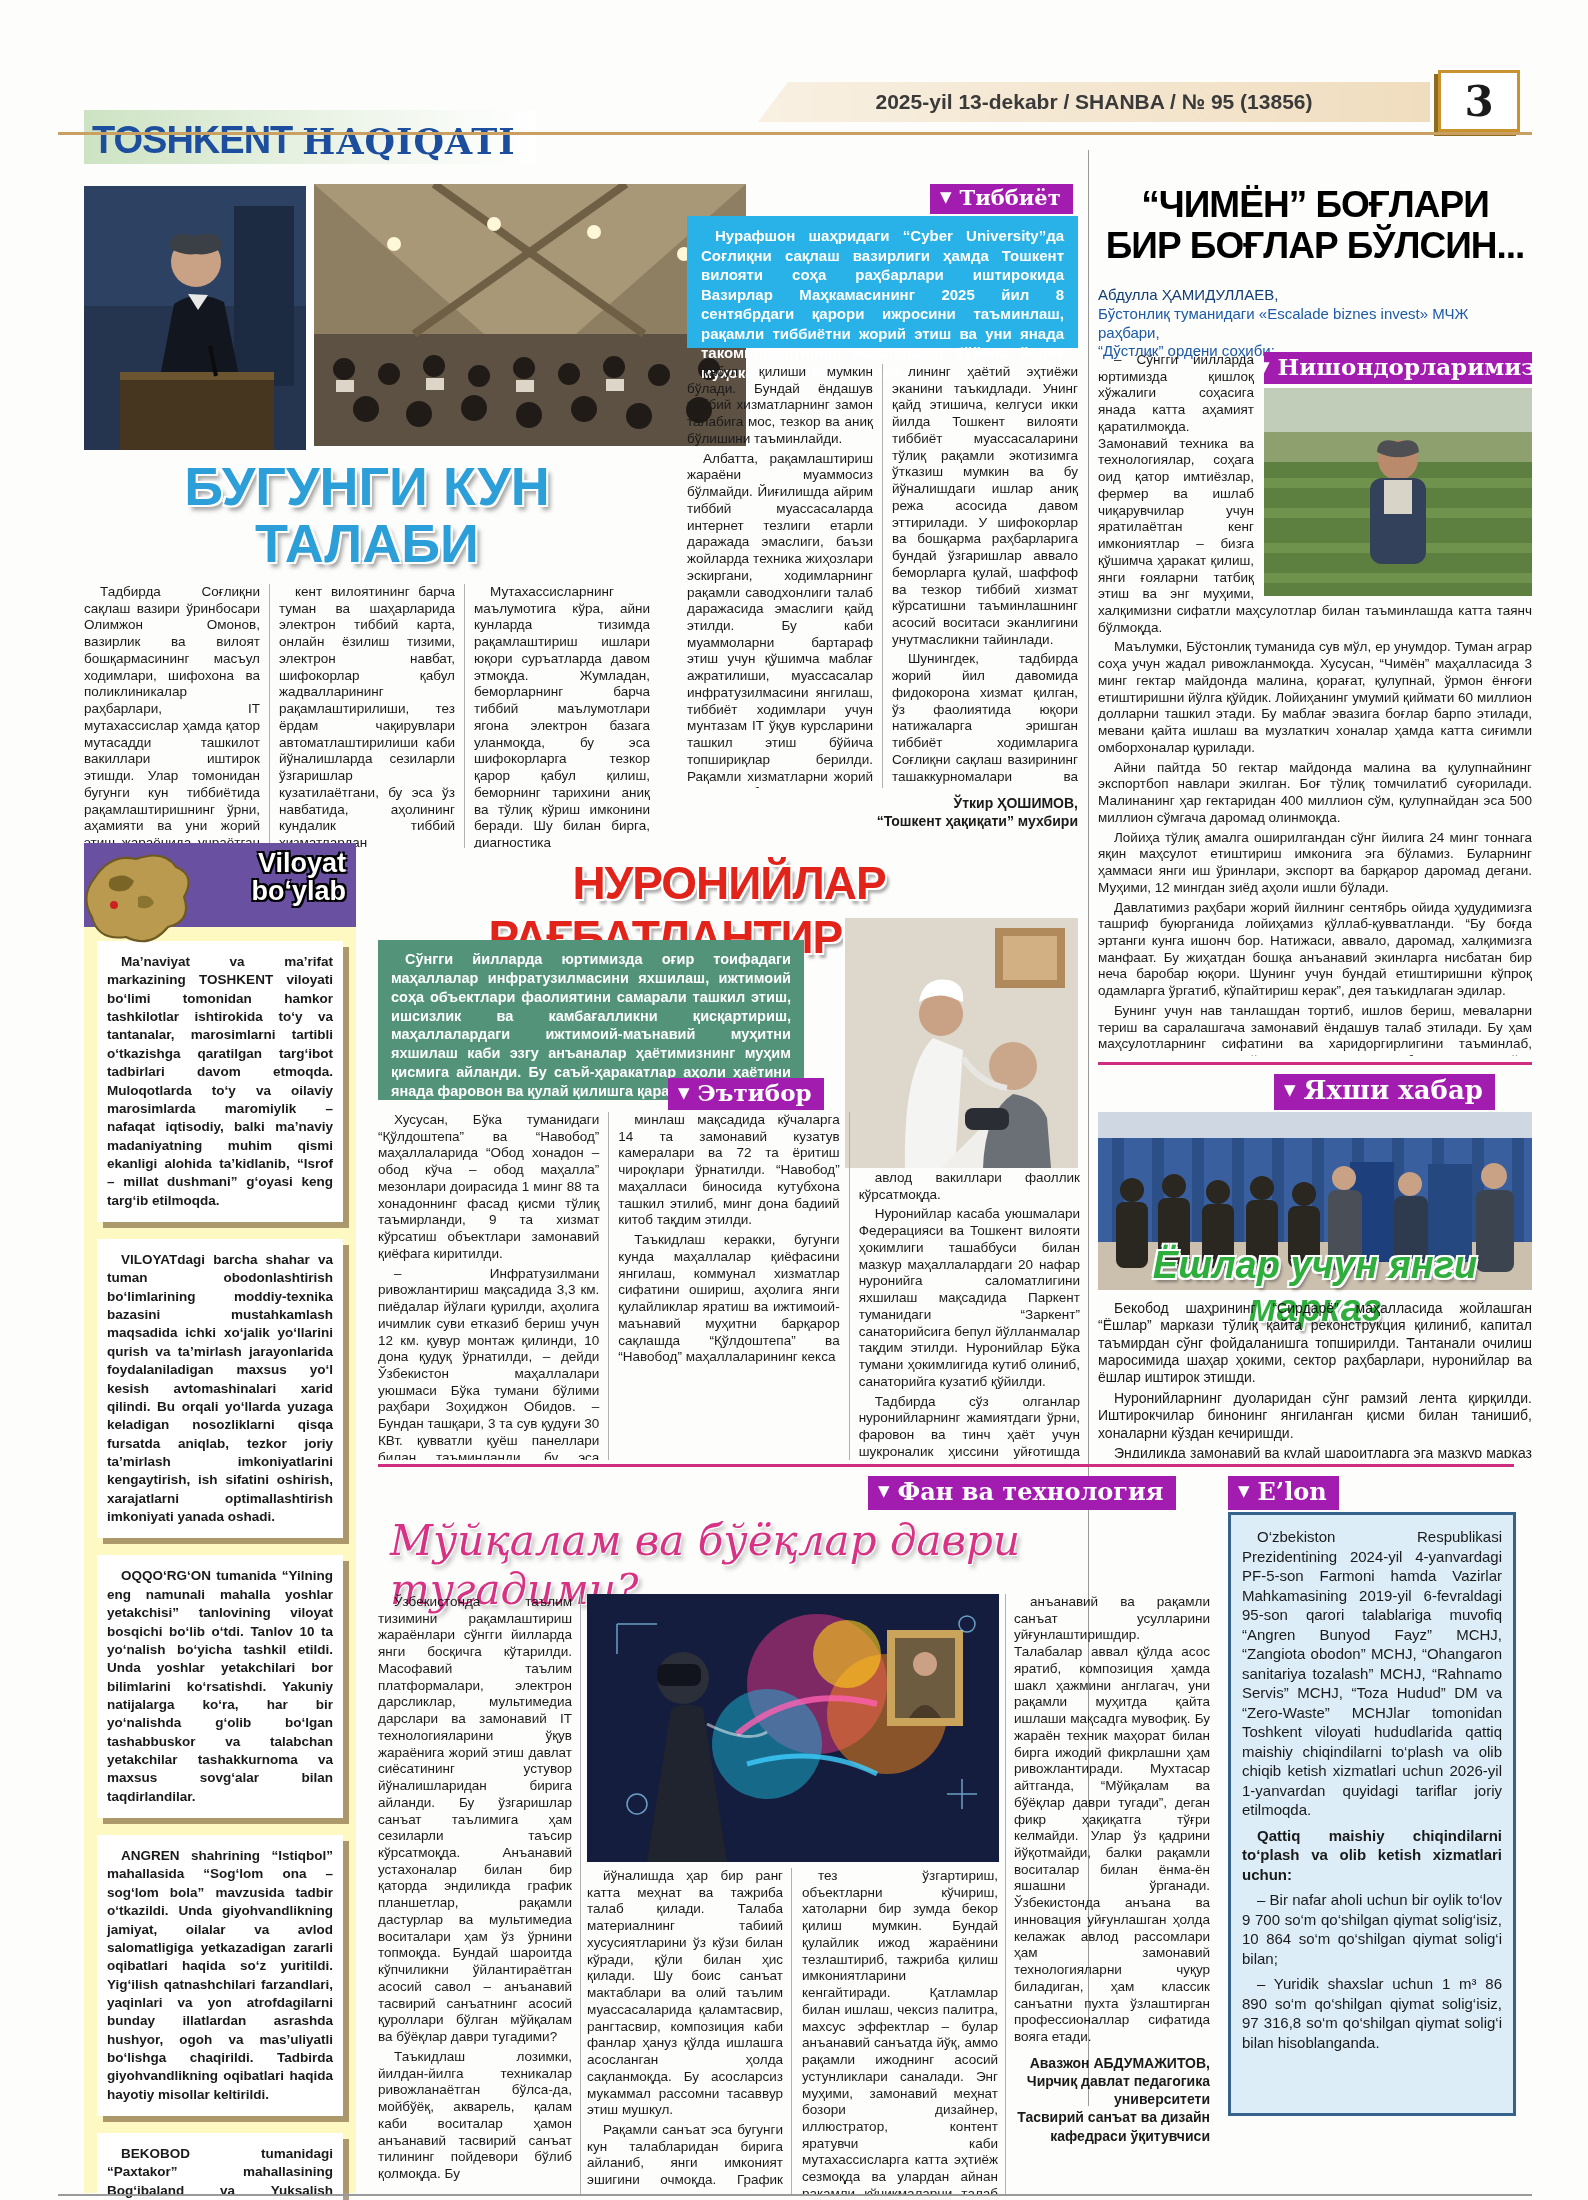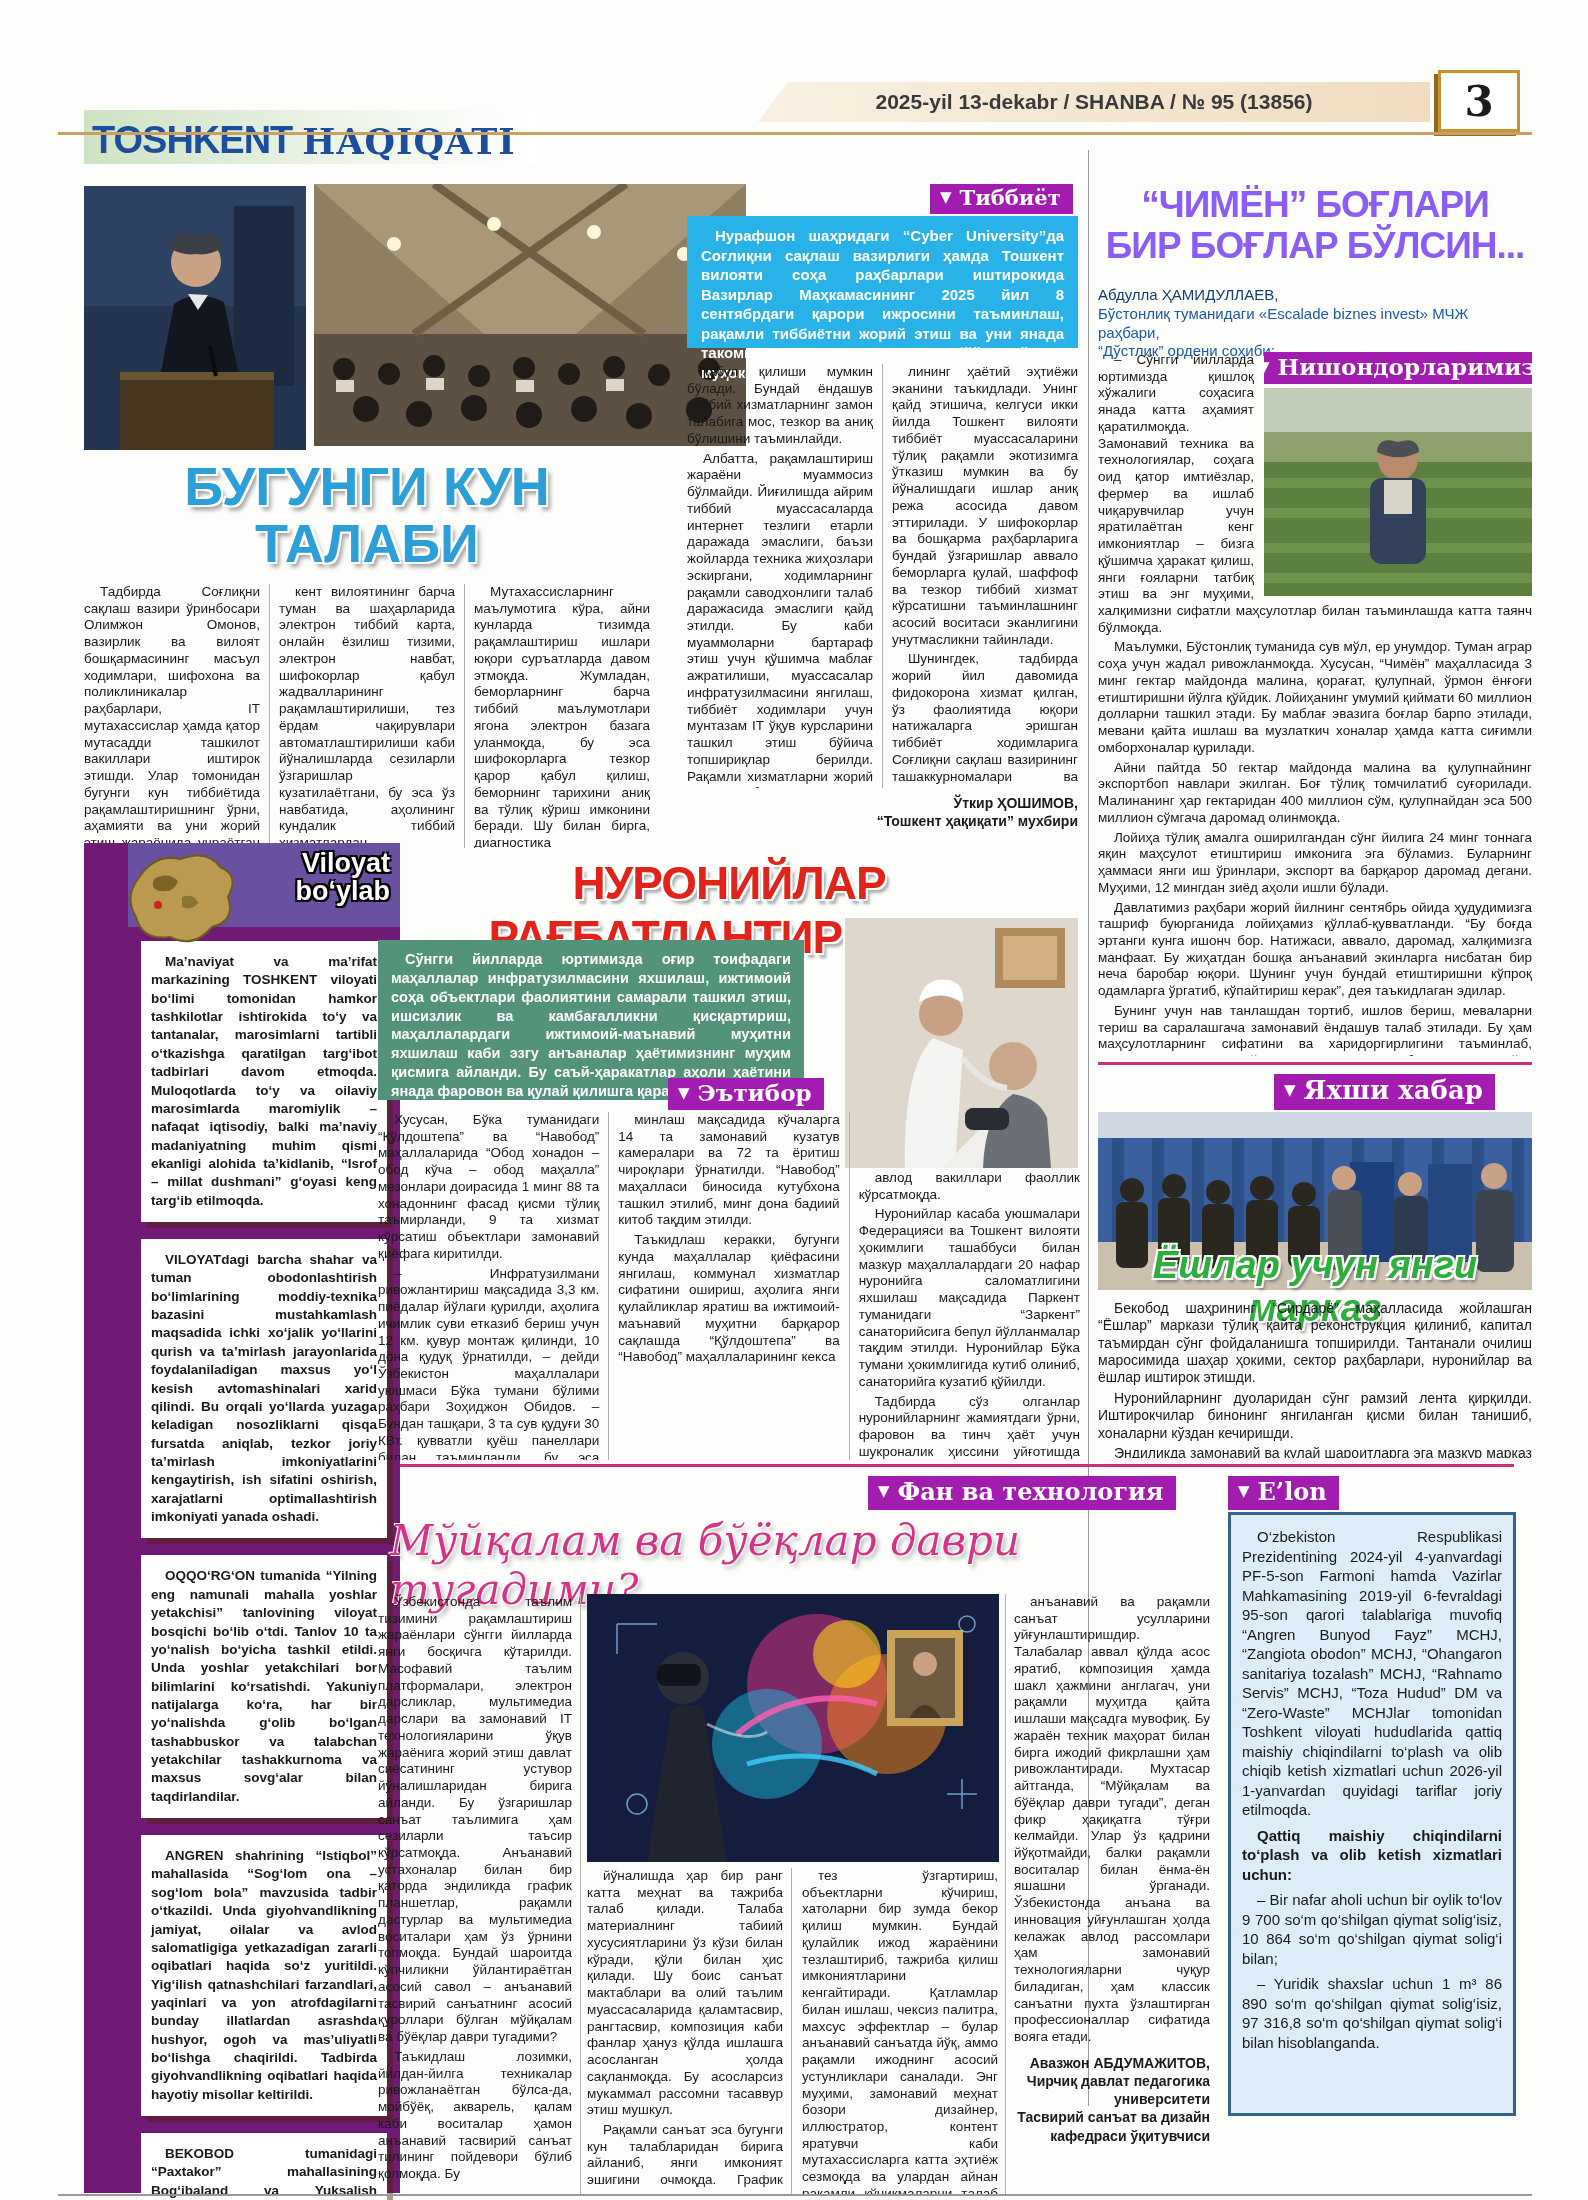--- a/index.html
+++ b/index.html
@@ -21,30 +21,30 @@
   .photo{position:absolute;overflow:hidden;background:#999;}
   .photo svg{display:block;width:100%;height:100%;}
   .bluebox{background:#29b2e8;color:#fff;font-weight:bold;padding:10px 14px;}
   .bluebox p{font-size:15px;line-height:1.3;text-indent:14px;margin:0;}
   .greenbox{background:#52937a;color:#fff;font-weight:bold;padding:10px 13px;}
   .greenbox p{font-size:14.5px;line-height:1.3;text-indent:14px;margin:0;}
   .dig-head{font-weight:900;text-align:center;line-height:1.05;letter-spacing:0;
             text-shadow:2px 2px 0 #fff,-2px -2px 0 #fff,2px -2px 0 #fff,-2px 2px 0 #fff,4px 5px 4px rgba(70,70,70,.5);}
   .dig-head .l1{color:#7b4ea6;font-size:54px;display:block;}
   .dig-head .l2{color:#2d9fd8;font-size:54px;display:block;}
-  .chim-head{font-weight:900;text-align:center;color:#8b5cf6;font-size:37px;line-height:1.12;letter-spacing:-1px;}
+  .chim-head{font-weight:900;text-align:center;color:#000000;font-size:37px;line-height:1.12;letter-spacing:-1px;}
   .chim-byline{font-weight:normal;color:#1c5aa8;font-size:15px;line-height:1.25;}
   .chim-byline .nm{color:#123c77;}
   .nur-head{font-weight:900;color:#e2231a;font-size:46px;text-align:center;letter-spacing:-1px;
             text-shadow:2px 2px 0 #fff,-2px -2px 0 #fff,2px -2px 0 #fff,-2px 2px 0 #fff,4px 5px 3px rgba(80,80,80,.45);}
   .youth-head{font-weight:900;font-style:italic;color:#2fae3e;font-size:38px;text-align:center;
             text-shadow:2px 2px 0 #fff,-2px -2px 0 #fff,2px -2px 0 #fff,-2px 2px 0 #fff,3px 4px 3px rgba(60,60,60,.5);}
   .fan-head{font-family:"DejaVu Serif",serif;font-style:italic;color:#d63384;font-size:42px;text-align:left;
             text-shadow:1px 1px 0 #fff,-1px -1px 0 #fff,3px 4px 4px rgba(90,90,90,.4);}
-  .sidebar{background:#701a75;padding-left:44px;}
+  .sidebar{background:#fef9c3;}
   .sb-head{position:relative;height:84px;background:#6a50a0;}
   .sb-title{position:absolute;right:10px;top:6px;text-align:right;color:#fff;font-weight:900;font-size:27px;line-height:1.05;
             text-shadow:2px 2px 0 #000,-2px -2px 0 #000,2px -2px 0 #000,-2px 2px 0 #000;}
   .sb-items{display:flex;flex-direction:column;gap:17px;padding:14px 13px;}
   .sb-item{background:#fff;box-shadow:6px 6px 0 rgba(70,35,0,.45);padding:12px 10px;
            font-weight:bold;font-size:13.5px;line-height:1.36;}
   .sb-item p{text-indent:14px;margin:0;}
   .elon-box{background:#dcedf8;border:3px solid #36638b;padding:12px 11px;font-size:15px;line-height:1.3;}
   .elon-box p{text-indent:15px;margin:0 0 6px 0;}
   .elon-sub{font-weight:bold;}

